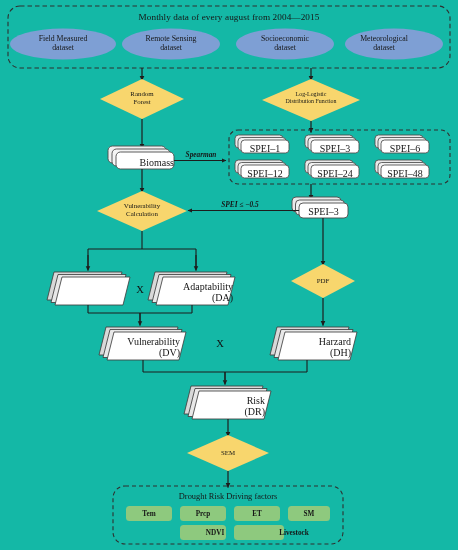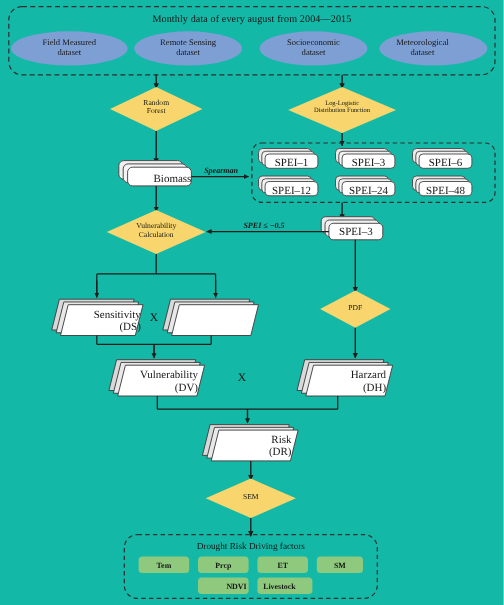--- a/index.html
+++ b/index.html
@@ -247,23 +247,23 @@
 
   <div class="lbl spei-lbl" style="left:299px; top:206.2px; width:49px;">SPEI–3</div>
 
   <div class="lbl edge-lbl" style="left:200px; top:201px; width:80px;">SPEI ≤ −0.5</div>
 
   <div class="lbl diamond-lbl" style="left:102px; top:202px; width:80px;">Vulnerability
 Calculation</div>
 
   <div class="lbl diamond-lbl" style="left:293px; top:277px; width:60px;">PDF</div>
 
-  <div class="lbl doc-lbl" style="left:56px; top:281px; width:72px;">Sensitivity
-(DS)</div>
-
+
+  <div class="lbl doc-lbl" style="left:157px; top:281px; width:76px;">Adaptability
+(DA)</div>
 
   <div class="lbl times-lbl" style="left:130px; top:284px; width:20px;">X</div>
 
   <div class="lbl doc-lbl" style="left:279px; top:336px; width:72px;">Harzard
 (DH)</div>
 
   <div class="lbl doc-lbl" style="left:108px; top:336px; width:72px;">Vulnerability
 (DV)</div>
 
   <div class="lbl times-lbl" style="left:210px; top:338px; width:20px;">X</div>
@@ -273,15 +273,15 @@
 
   <div class="lbl diamond-lbl" style="left:198px; top:449px; width:60px;">SEM</div>
 
   <div class="lbl group-title" style="left:133px; top:492px; width:190px;">Drought Risk Driving factors</div>
 
   <div class="lbl chip-lbl" style="left:126px; top:510px; width:46px;">Tem</div>
   <div class="lbl chip-lbl" style="left:180px; top:510px; width:46px;">Prcp</div>
   <div class="lbl chip-lbl" style="left:234px; top:510px; width:46px;">ET</div>
   <div class="lbl chip-lbl" style="left:288px; top:510px; width:42px;">SM</div>
   <div class="lbl chip-lbl" style="left:192px; top:529px; width:46px;">NDVI</div>
-  <div class="lbl chip-lbl" style="left:234px; top:529px; width:40px;">Livestock</div>
+  <div class="lbl chip-lbl" style="left:234px; top:529px; width:40px;padding-left:40px;">Livestock</div>
 
 </div>
 
 </body></html>

